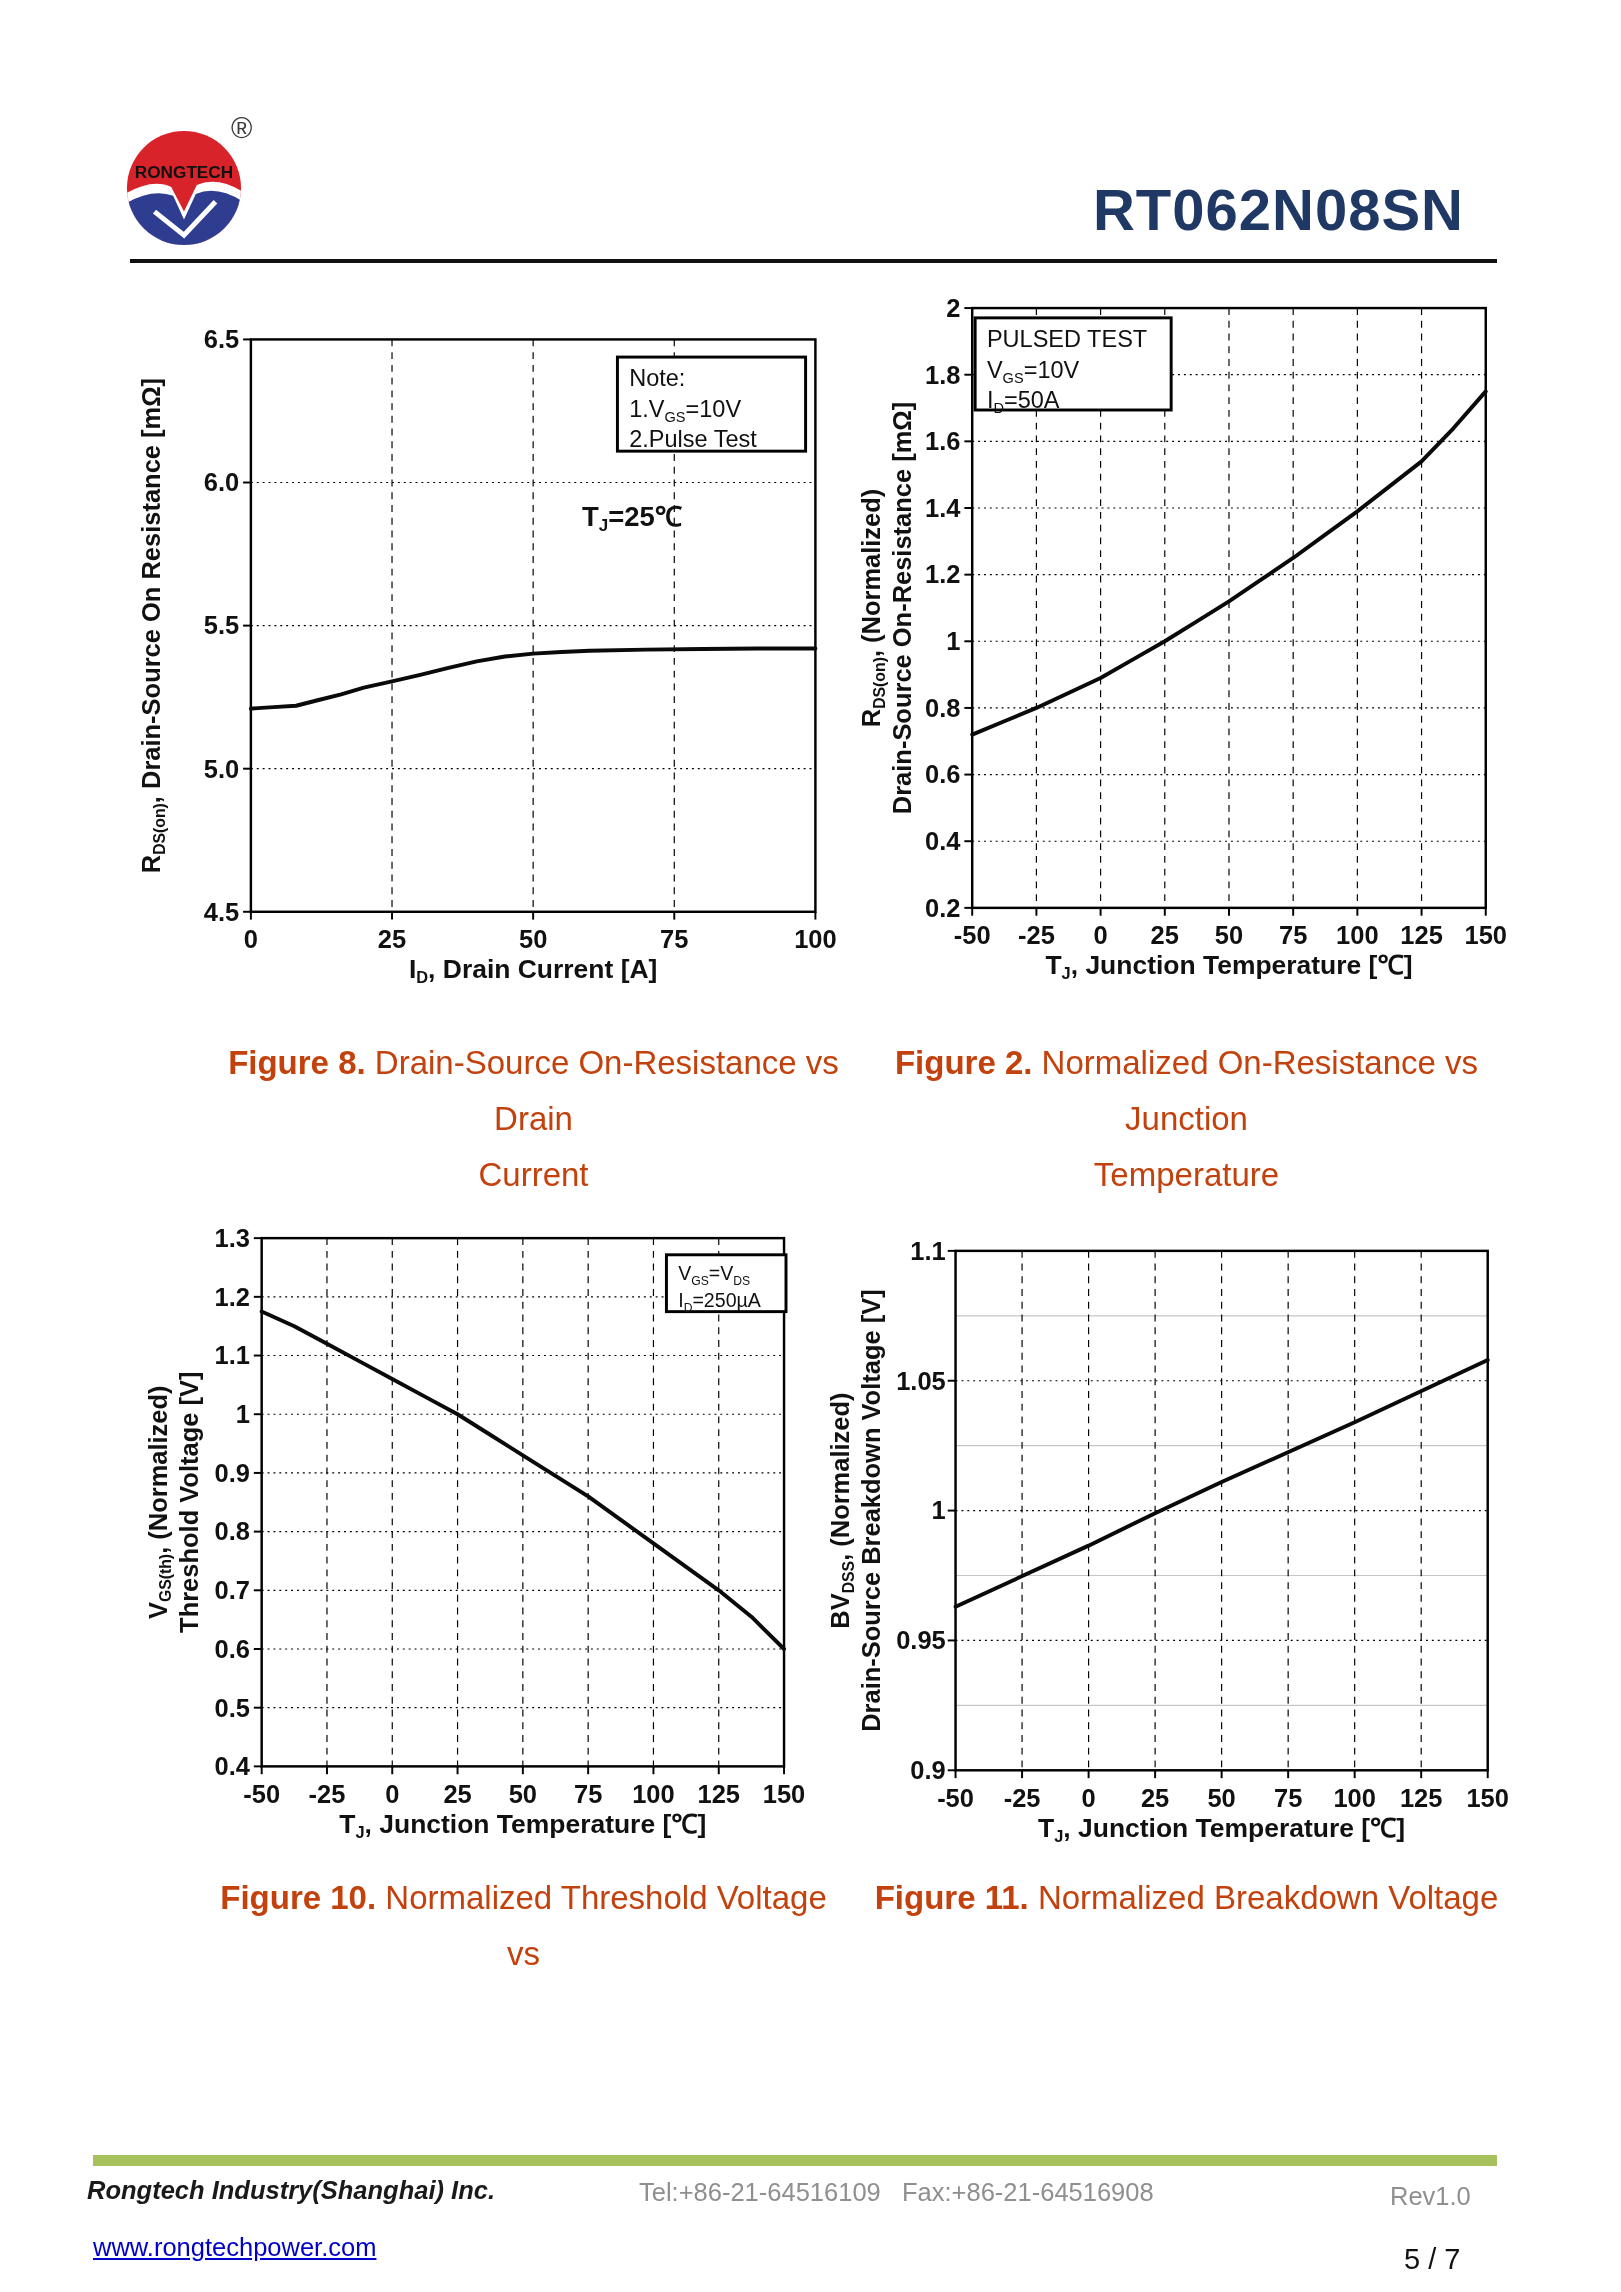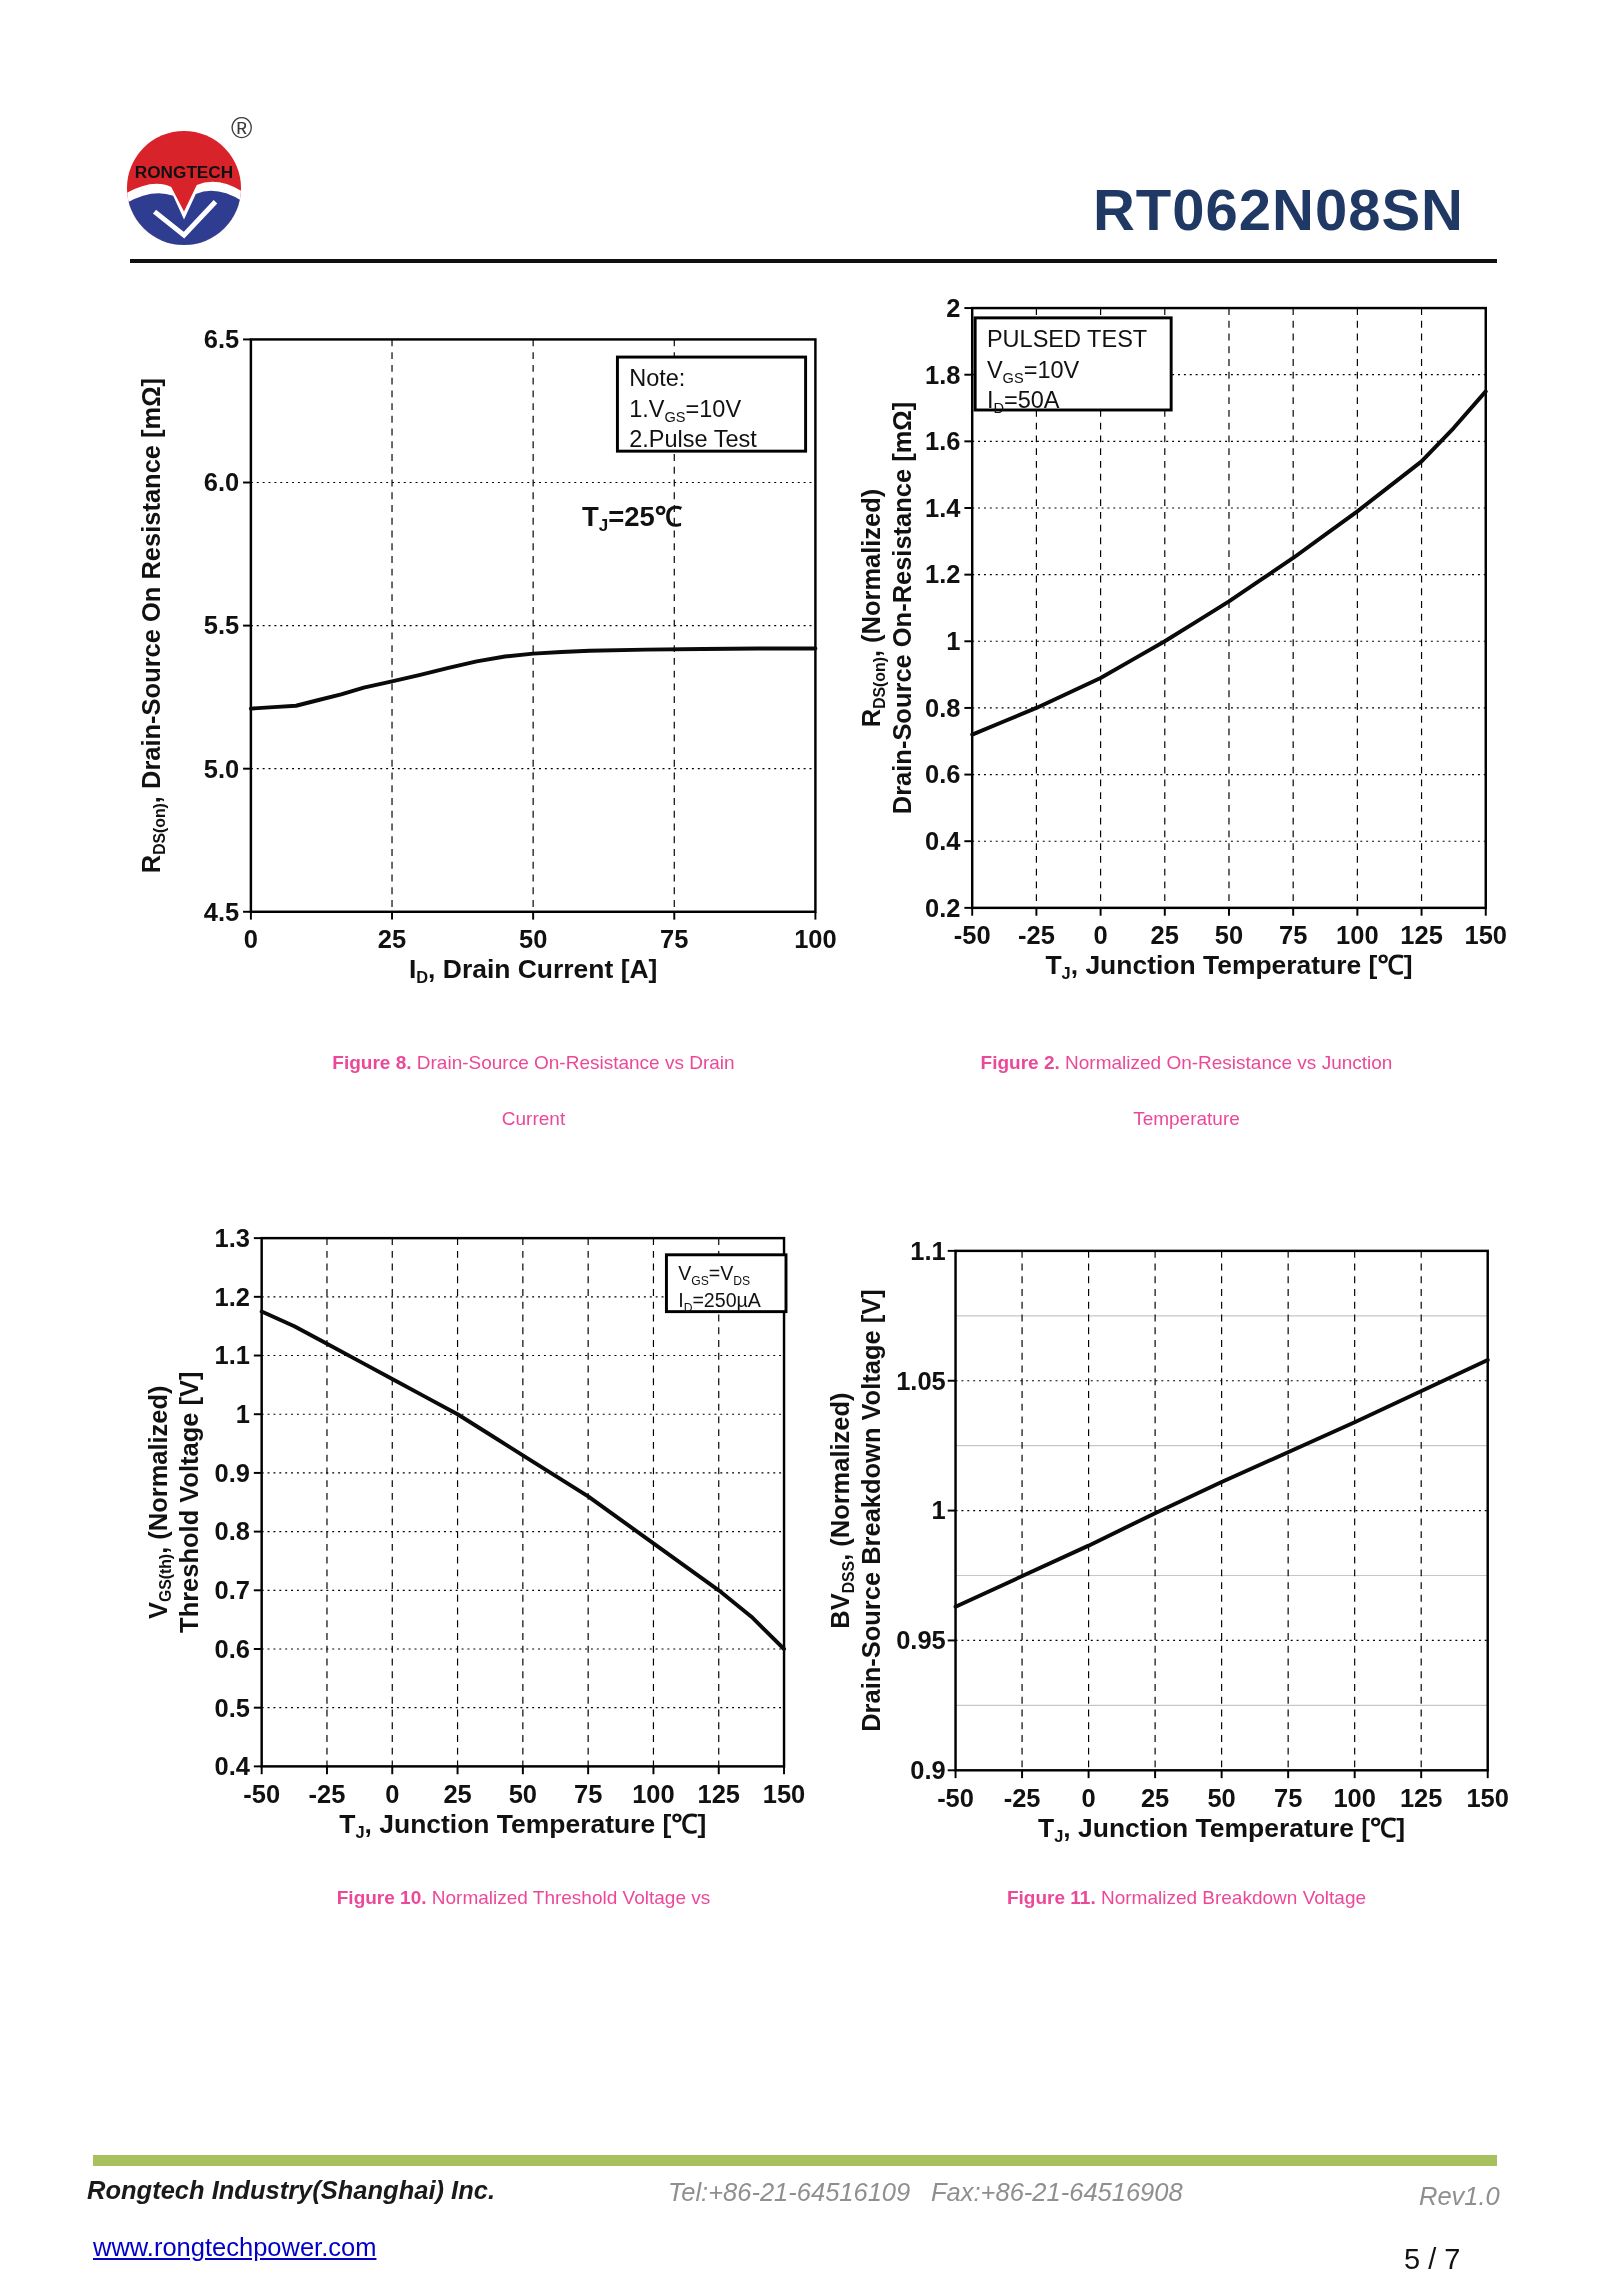--- a/index.html
+++ b/index.html
@@ -1,24 +1,24 @@
 <!DOCTYPE html>
 <html><head>
 <meta charset="utf-8">
 <style>
   html,body{margin:0;padding:0;background:#ffffff;}
   body{width:1621px;height:2293px;position:relative;font-family:"Liberation Sans",sans-serif;color:#000;}
   .abs{position:absolute;}
   .page-title{font-size:58px;font-weight:bold;color:#1f3864;letter-spacing:1px;}
   .header-rule{background:#101010;height:3.9px;}
-  .caption{font-size:19px;line-height:56px;text-align:center;color:#ec4899;}
+  .caption{font-size:33px;line-height:56px;text-align:center;color:#c2410c;}
   .caption .b{font-weight:bold;}
   .footer-bar{background:#a7c25d;height:10.8px;}
   .f-company{font-size:25.5px;font-style:italic;font-weight:bold;color:#1a1a1a;}
-  .f-gray{font-size:25.5px;font-style:italic;color:#8f8f8f;margin-left:29px;}
+  .f-gray{font-size:25.5px;color:#8f8f8f;}
   .f-link{font-size:25.5px;color:#0000c8;text-decoration:underline;}
   .f-page{font-size:29px;color:#111;margin-top:8px;}
   .reg-mark{font-size:29px;color:#3c3c3c;}
   svg text{fill:#111;}
 </style>
 </head>
 <body>
 
 <svg class="abs" style="left:125px;top:129px;" width="118" height="118" viewBox="0 0 120 120">
   <clipPath id="logoclip">

